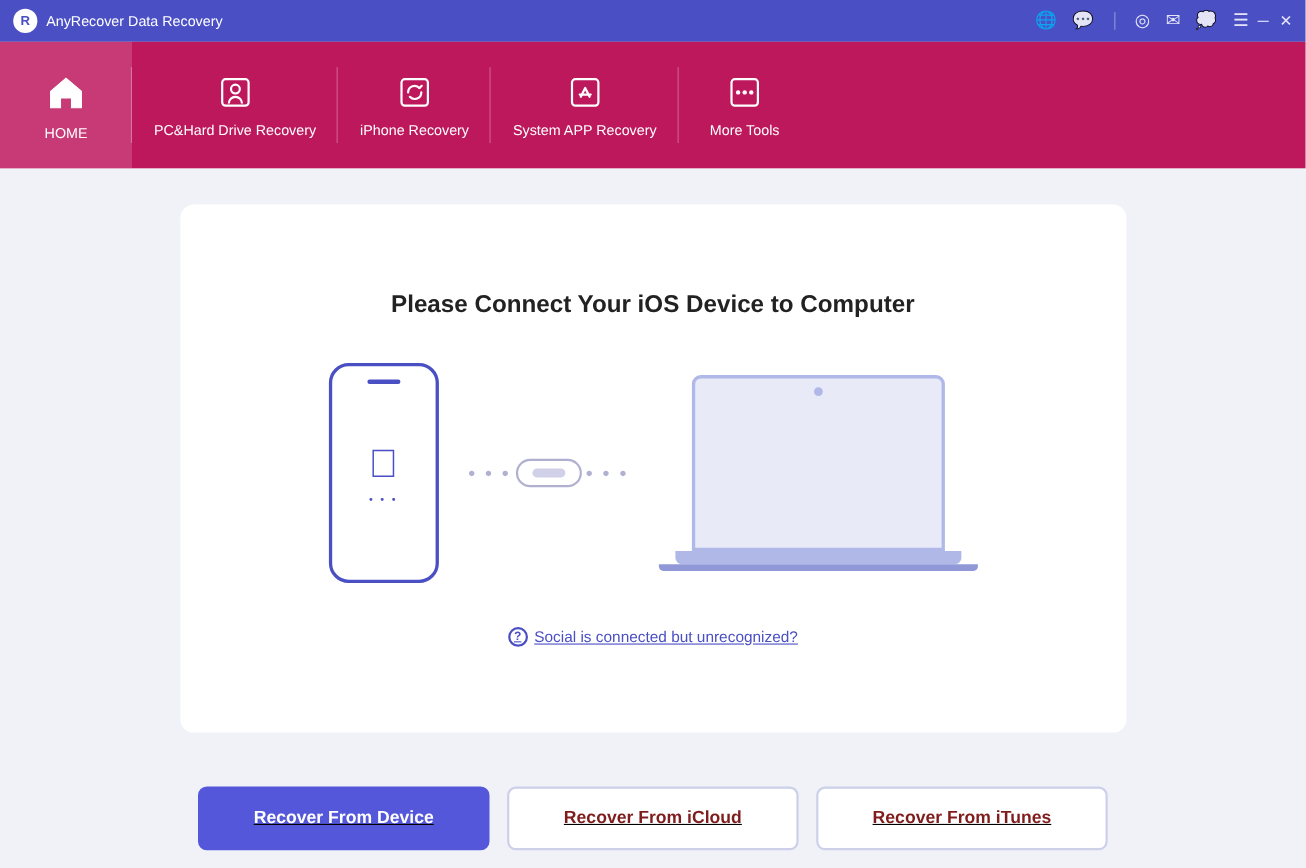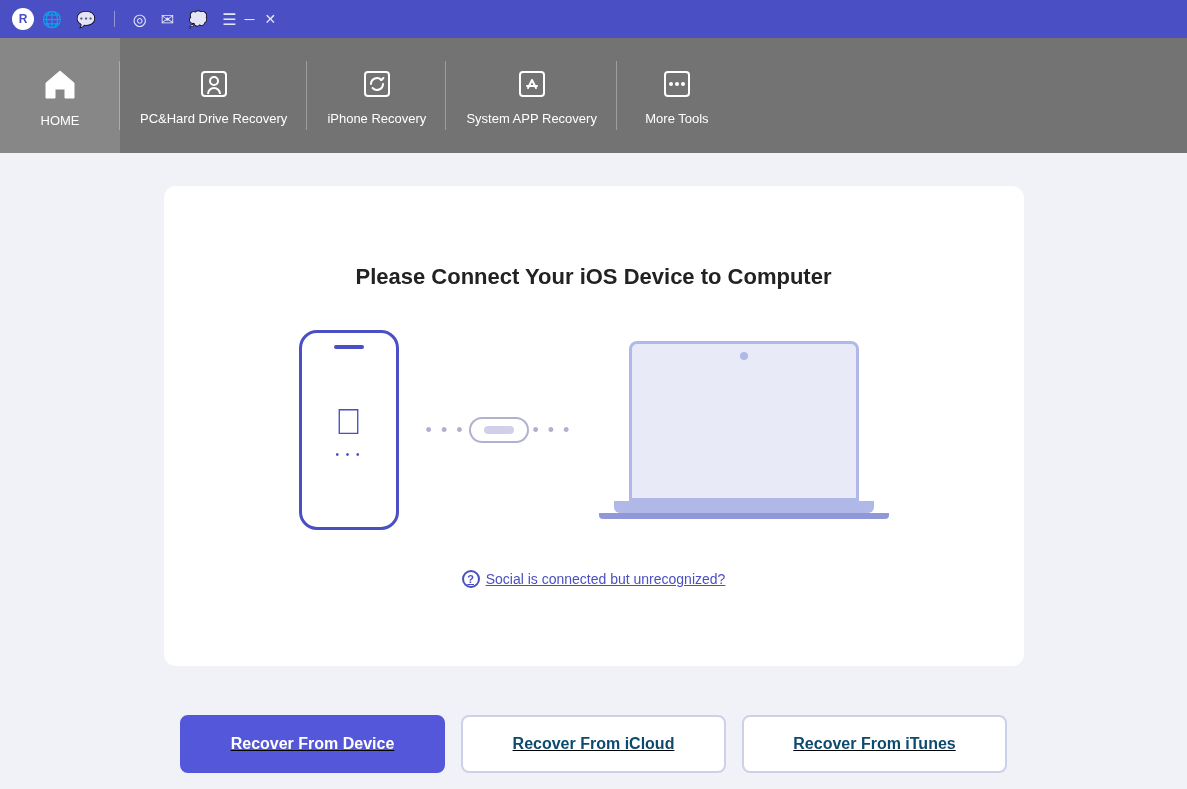--- a/index.html
+++ b/index.html
@@ -65,21 +65,21 @@
     .titlebar-btn {
       color: #fff;
       font-size: 14px;
       cursor: pointer;
       opacity: 0.85;
       line-height: 1;
     }
 
     
     .navbar {
-      background: #737373;
+      background: #be185d;
       height: 115px;
       display: flex;
       align-items: center;
       flex-shrink: 0;
     }
     .nav-item {
       display: flex;
       flex-direction: column;
       align-items: center;
       justify-content: center;
@@ -297,39 +297,40 @@
     }
     .bottom-btn {
       height: 58px;
       flex: 1;
       max-width: 265px;
       border-radius: 8px;
       border: 2px solid #ccd0e8;
       background: #fff;
       font-size: 16px;
       font-weight: 600;
-      color: #0c4a6e;
+      color: #7f1d1d;
       cursor: pointer;
       display: flex;
       align-items: center;
       justify-content: center;
     }
     .bottom-btn.primary {
       background: #5457d9;
       border-color: #5457d9;
       color: #fff;
     }
   </style>
 </head>
 <body>
 
 <div class="titlebar">
   <div class="titlebar-logo">
     <span>R</span>
   </div>
+  <span class="titlebar-title">AnyRecover Data Recovery</span>
   <div class="titlebar-icons">
     <span class="titlebar-icon">🌐</span>
     <span class="titlebar-icon">💬</span>
     <div class="titlebar-divider"></div>
     <span class="titlebar-icon">◎</span>
     <span class="titlebar-icon">✉</span>
     <span class="titlebar-icon">💭</span>
     <span class="titlebar-icon">☰</span>
   </div>
   <div class="titlebar-controls">

